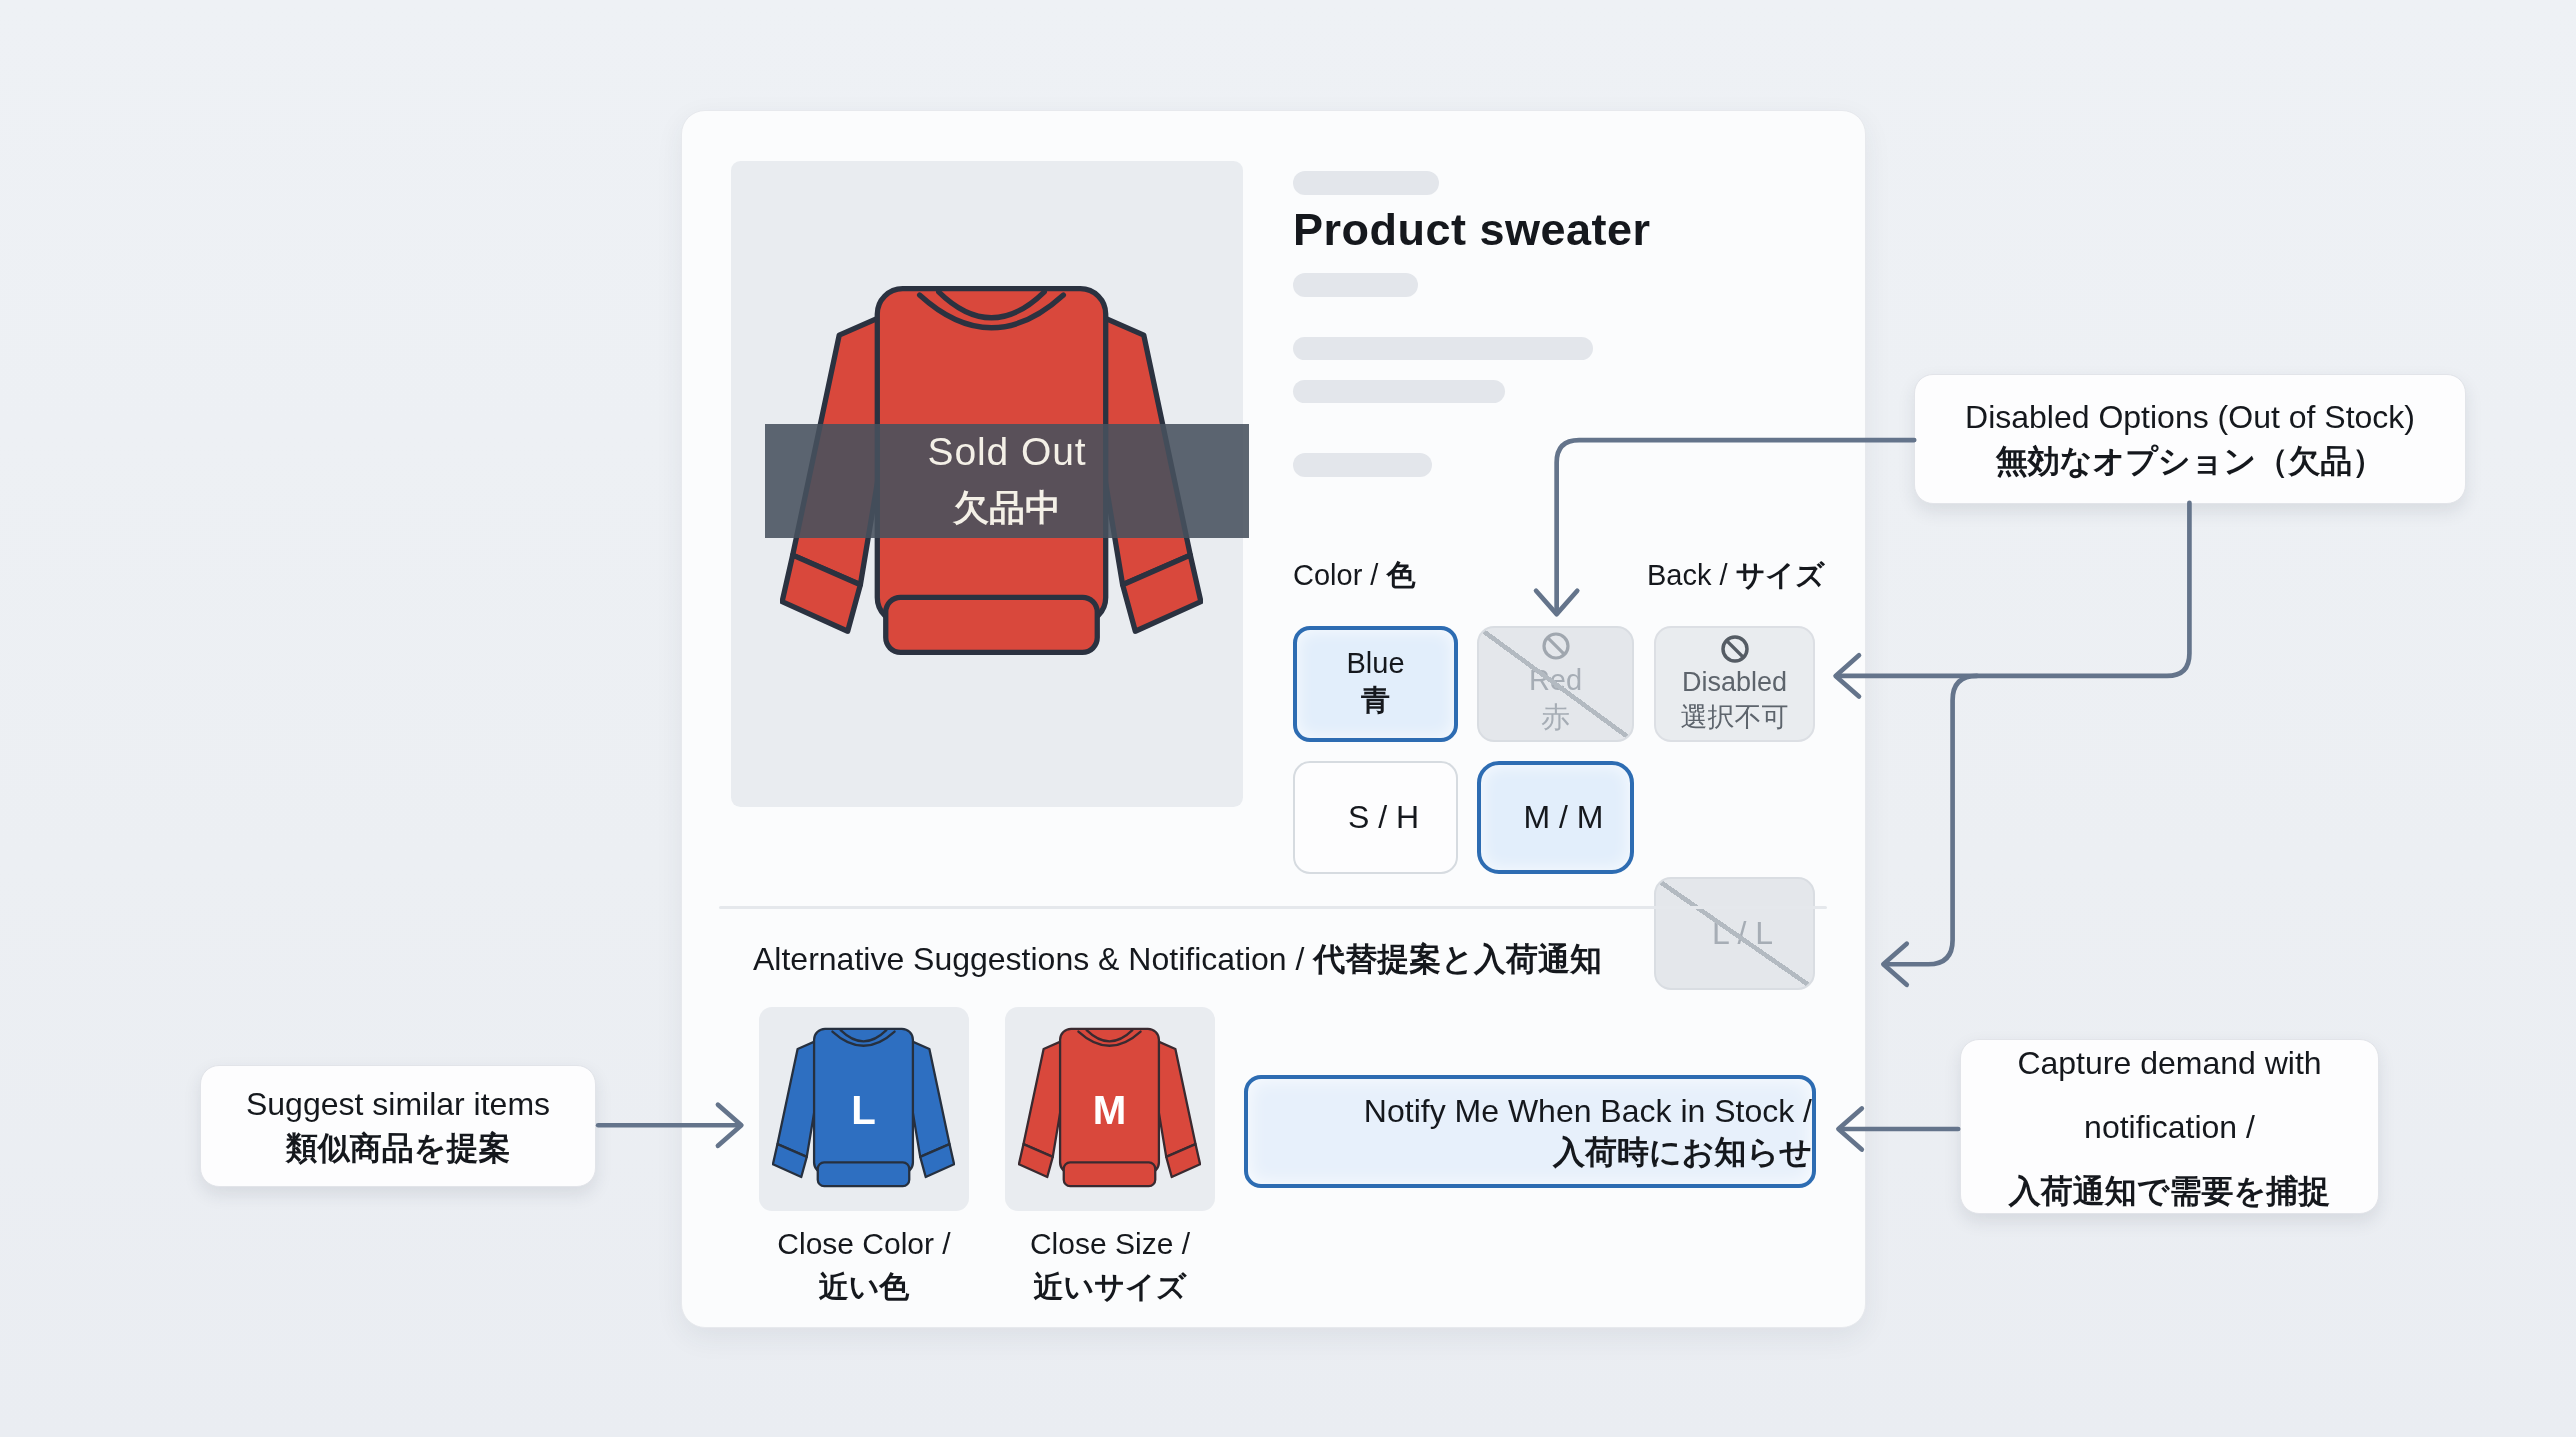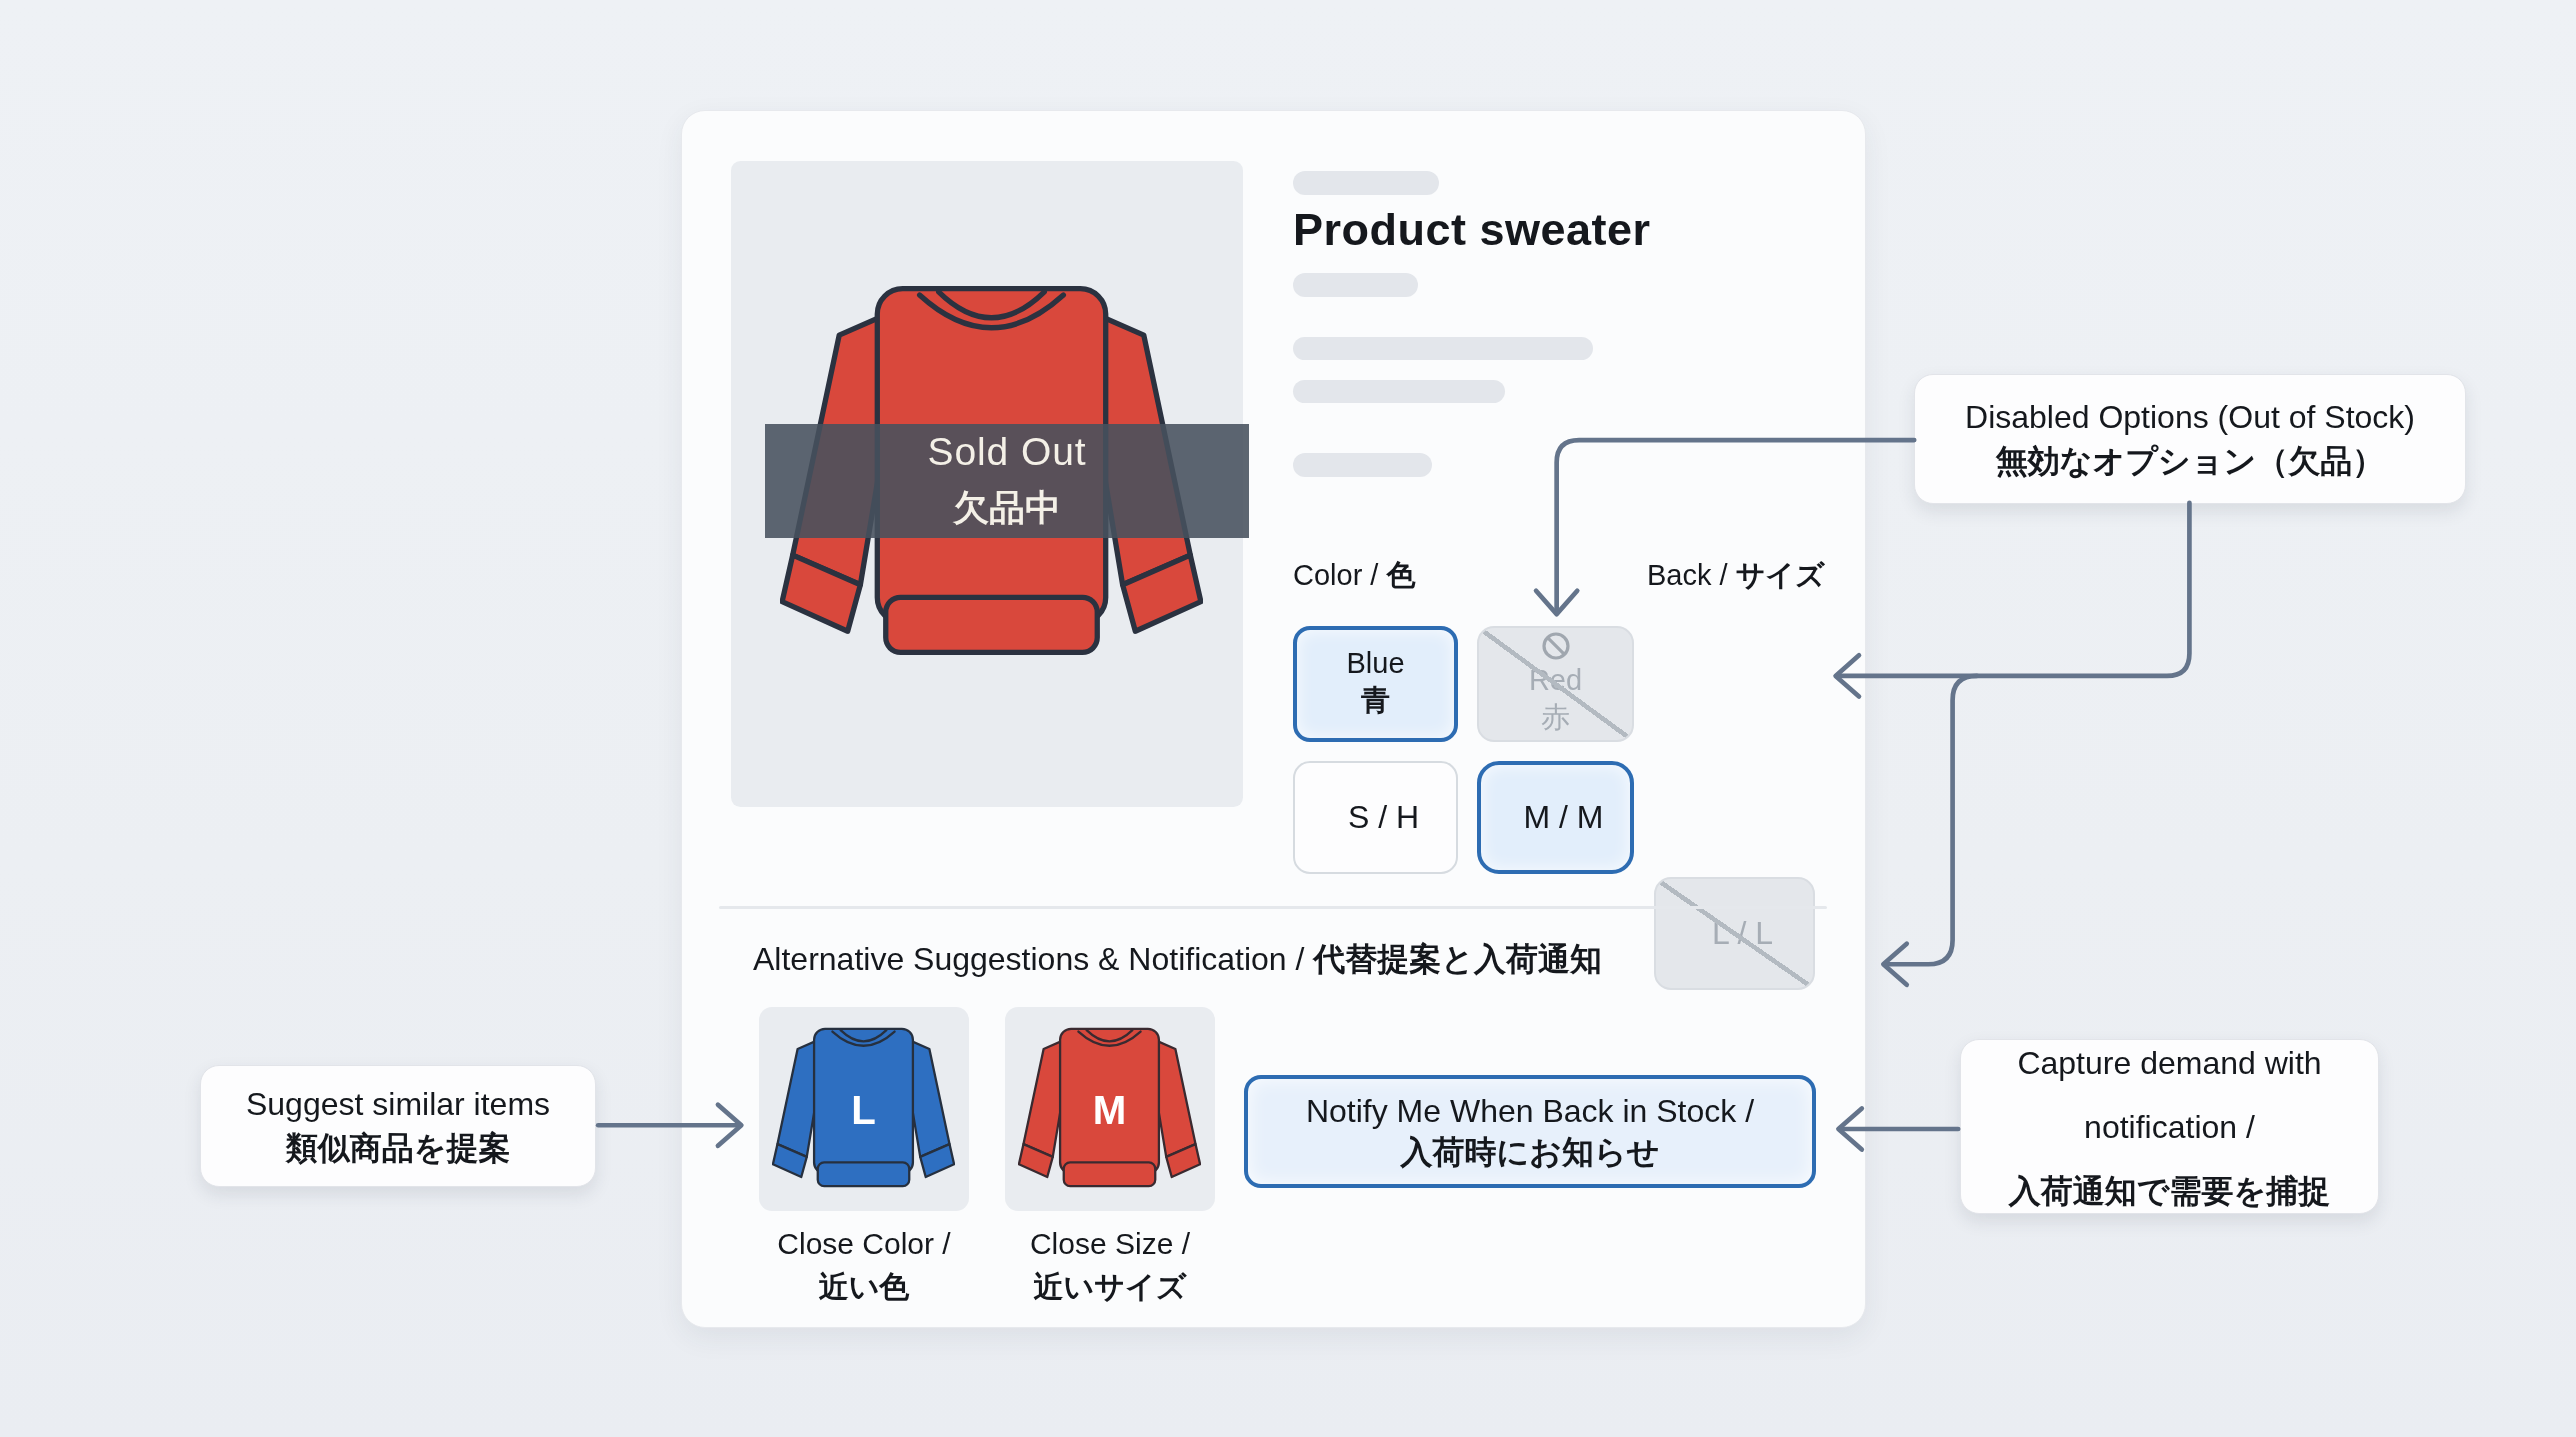--- a/index.html
+++ b/index.html
@@ -53,21 +53,21 @@
   .divider{left:719px;top:906px;width:1108px;height:2.8px;background:#e5e8ec;border-radius:1.9px;}
   .secheading{left:753px;top:938px;font-size:32px;}
   .secheading b{font-weight:700;}
   .thumb{width:210px;height:204px;background:#e9ecf0;border-radius:13px;}
   .thumb svg{position:absolute;left:13px;top:9.4px;width:183px;height:183px;}
   .caption{font-size:30px;text-align:center;line-height:43px;}
   .caption .ja{font-weight:700;}
   .notify{
     left:1244px;top:1075px;width:572px;height:113px;border-radius:17px;
     background:#e7f0fb;border:4.7px solid #2d6cb2;box-sizing:border-box;
-    display:flex;flex-direction:column;align-items:center;justify-content:center;
+    display:flex;flex-direction:column;align-items:flex-end;justify-content:center;
     font-size:32px;line-height:41px;box-shadow:inset 0 0 19px rgba(255,255,255,.85);
   }
   .notify .ja{font-weight:700;}
   
   .note{
     background:#fdfdfe;border:1.9px solid #e2e4e9;border-radius:19px;
     box-shadow:0 7.5px 17px rgba(40,50,70,.10);
     display:flex;flex-direction:column;align-items:center;justify-content:center;
     font-size:32px;line-height:44px;text-align:center;
   }
@@ -123,20 +123,28 @@
     <div class="ja">青</div>
   </div>
   <div class="abs btn gray slash" style="left:1477px;top:626px;width:157px;height:116px;">
     <svg class="noentry" viewBox="0 0 24 24">
       <circle cx="12" cy="12" r="9" fill="none" stroke="#a0a7af" stroke-width="2.4"></circle>
       <line x1="5.9" y1="5.9" x2="18.1" y2="18.1" stroke="#a0a7af" stroke-width="2.4"></line>
     </svg>
     <div>Red</div>
     <div class="ja">赤</div>
   </div>
+  <div class="abs btn gray2" style="left:1654px;top:626px;width:161px;height:116px;">
+    <svg class="noentry" viewBox="0 0 24 24">
+      <circle cx="12" cy="12" r="9" fill="none" stroke="#555c64" stroke-width="2.6"></circle>
+      <line x1="5.9" y1="5.9" x2="18.1" y2="18.1" stroke="#555c64" stroke-width="2.6"></line>
+    </svg>
+    <div>Disabled</div>
+    <div class="ja">選択不可</div>
+  </div>
 
   <div class="abs btn sizebtn" style="left:1293px;top:761px;width:165px;height:113px;">
     <div>S / H</div>
   </div>
   <div class="abs btn sizebtn selected" style="left:1477px;top:761px;width:157px;height:113px;border-radius:22px;">
     <div>M / M</div>
   </div>
   <div class="abs btn sizebtn gray slash" style="left:1654px;top:761px;width:161px;height:113px;">
     <div>L / L</div>
   </div>

